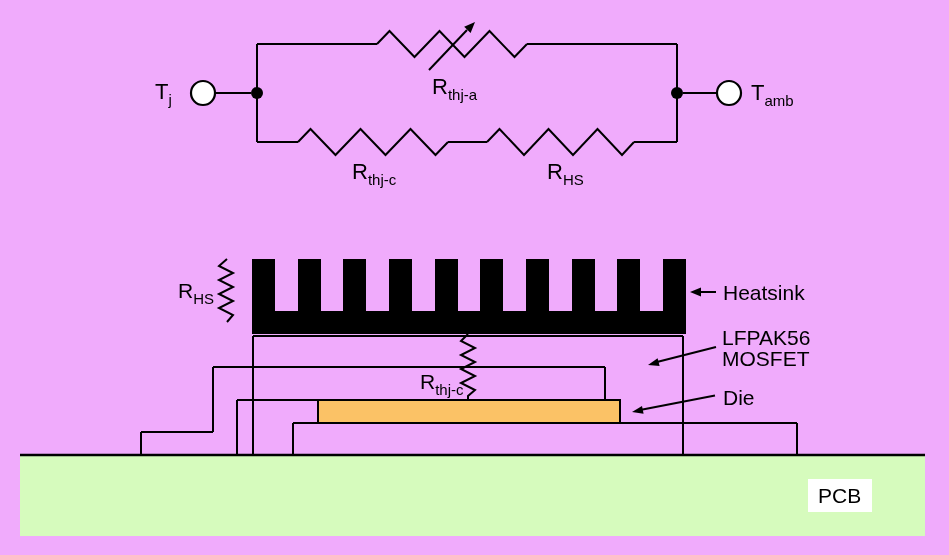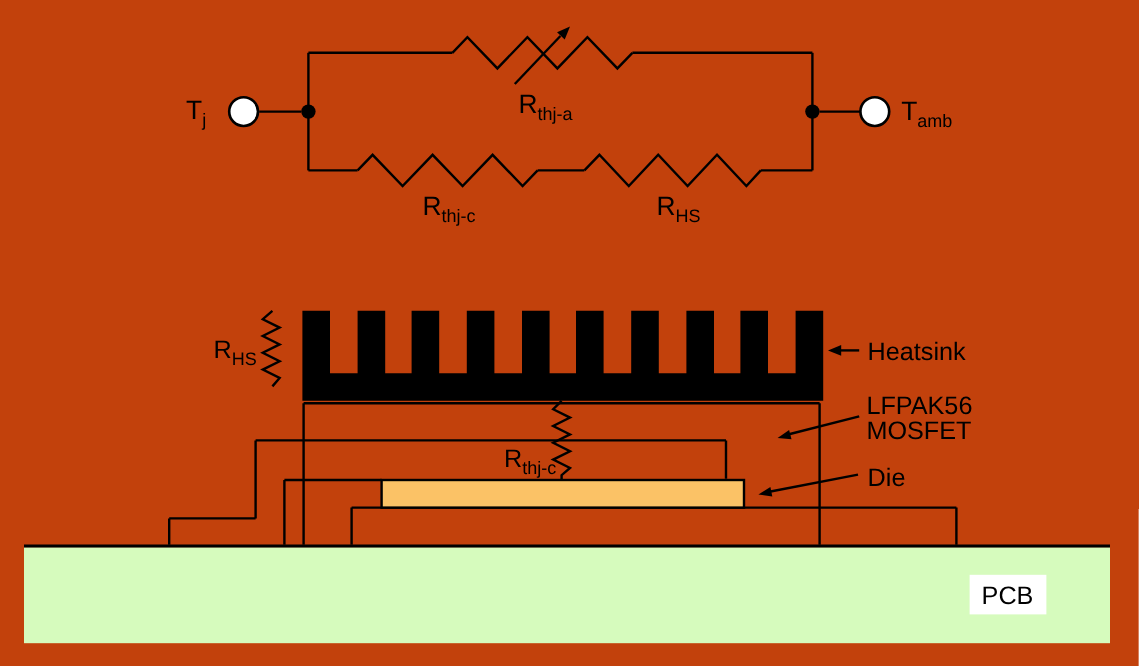--- a/index.html
+++ b/index.html
@@ -1,16 +1,16 @@
 <!DOCTYPE html>
 <html><head>
 <meta charset="utf-8">
 <style>
   html,body{margin:0;padding:0;background:#ffffff;}
-  .stage{position:relative;width:949px;height:555px;background:#c2410c;overflow:hidden;}
+  .stage{position:relative;width:949px;height:555px;background:#f0abfc;overflow:hidden;}
   svg{position:absolute;left:0;top:0;}
   .wire{stroke:#000;stroke-width:2;fill:none;}
   .wire3{stroke:#000;stroke-width:2.4;fill:none;}
   .lbl{font-family:"Liberation Sans","DejaVu Sans",sans-serif;font-size:22px;fill:#000;}
   .lbl2{font-family:"Liberation Sans","DejaVu Sans",sans-serif;font-size:21px;fill:#000;}
   .sub{font-size:15px;}
 </style>
 </head>
 <body>
 

